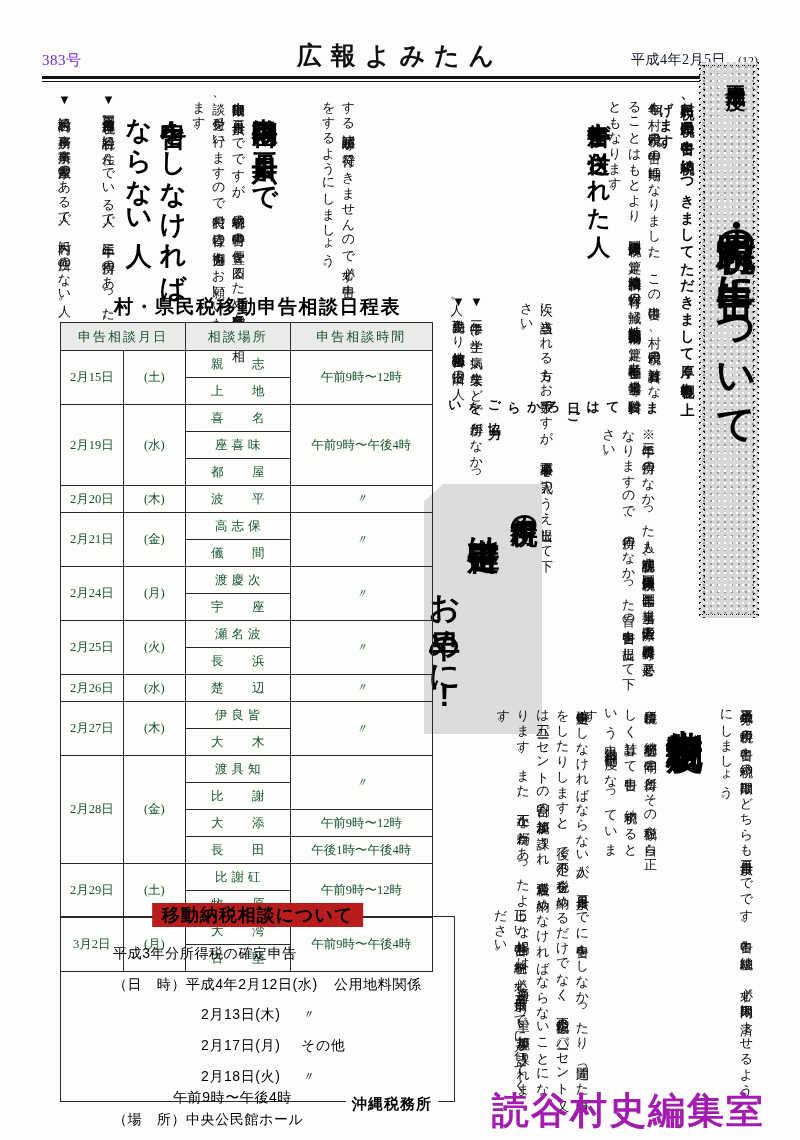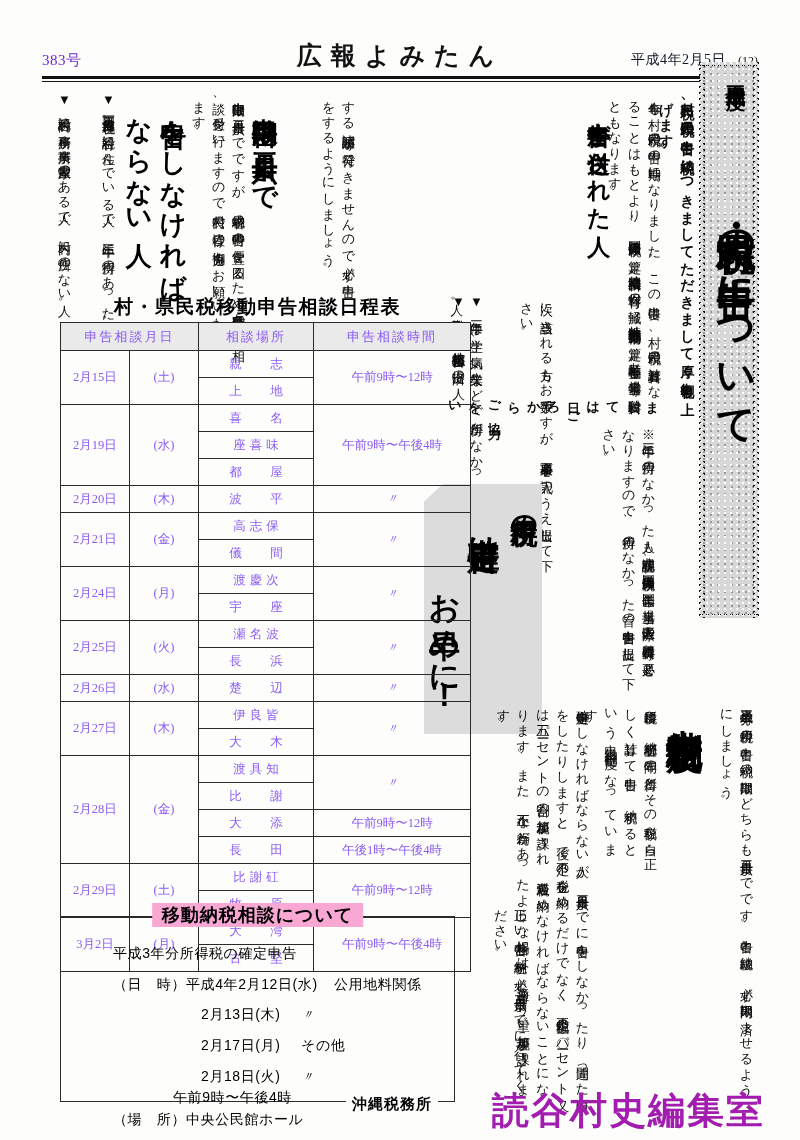--- a/index.html
+++ b/index.html
@@ -148,22 +148,22 @@
 
   
   #table-title{
     position:absolute;left:80px;top:294px;width:355px;
     text-align:center;
     font-family:"Liberation Sans","DejaVu Sans",sans-serif;
     font-weight:700;font-size:19px;letter-spacing:1.5px;color:#000;
   }
   table.sched{
     position:absolute;left:60px;top:322px;
-    width:411px;border-collapse:collapse;
-    font-size:12.5px;color:#8b5cf6;
+    width:373px;border-collapse:collapse;
+    font-size:12.5px;color:#14532d;
     table-layout:fixed;
   }
   table.sched th,table.sched td{
     border:1px solid #2a2a2a;
     text-align:center;
     padding:0;
     height:26px;
     font-weight:400;
     font-family:"Liberation Serif","DejaVu Serif",serif;
   }
@@ -177,21 +177,21 @@
   .ditto{font-style:italic;font-size:13px;letter-spacing:0;}
 
   
   #notice{
     position:absolute;left:60px;top:916px;width:395px;height:186px;
     border:1.4px solid #2b2b2b;
     box-sizing:border-box;
   }
   #notice-title{
     position:absolute;left:50%;top:-14px;transform:translateX(-50%);
-    background:#f9a8d4;padding:0 10px;
+    background:#b91c1c;padding:0 10px;
     font-family:"Liberation Sans","DejaVu Sans",sans-serif;
     font-weight:700;font-size:18px;letter-spacing:1px;color:#000;white-space:nowrap;
   }
   #notice-foot{
     position:absolute;right:16px;bottom:-13px;
     background:#fdfdfb;padding:0 6px;
     font-family:"Liberation Sans","DejaVu Sans",sans-serif;
     font-weight:700;font-size:15px;letter-spacing:1px;color:#000;white-space:nowrap;
   }
   #notice-body{

